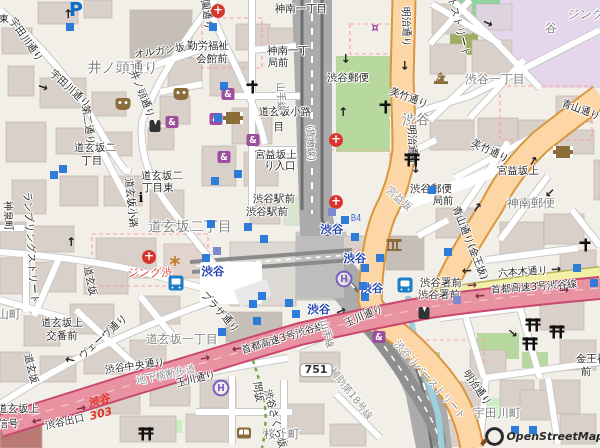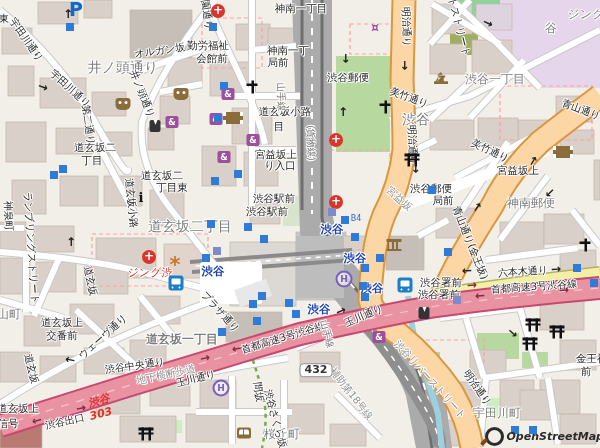--- a/index.html
+++ b/index.html
@@ -270,21 +270,21 @@
       <path d="M0,426 Q150,378 300,334 Q380,316 436,306 Q520,295 600,288" stroke="#f5c9d2" stroke-width="1.2" stroke-dasharray="8 8" fill="none"></path>
     </g>
 
     <rect x="200" y="262" width="62" height="42" rx="3" fill="#ffffff"></rect>
     <rect x="236" y="284" width="34" height="18" fill="#e8e8e8" transform="rotate(-20 253 293)"></rect>
   </svg>
 
   <div id="overlay">
       <span class="lbl dl" style="left: 123px; top: 67px; transform: translate(-50%, -50%) rotate(0deg);">井ノ頭通り</span>
       <span class="lbl dl" style="left: 190px; top: 226px; transform: translate(-50%, -50%) rotate(0deg);">道玄坂二丁目</span>
-      <span class="lbl d" style="left: 182px; top: 339px; transform: translate(-50%, -50%) rotate(0deg); font-weight: bold;">道玄坂一丁目</span>
+      <span class="lbl d" style="left: 182px; top: 339px; transform: translate(-50%, -50%) rotate(0deg);">道玄坂一丁目</span>
       <span class="lbl dl" style="left: 416px; top: 119px; transform: translate(-50%, -50%) rotate(0deg);">渋谷</span>
       <span class="lbl d" style="left: 495px; top: 79px; transform: translate(-50%, -50%) rotate(0deg);">渋谷一丁目</span>
       <span class="lbl d" style="left: 531px; top: 203px; transform: translate(-50%, -50%) rotate(0deg);">神南郵便</span>
       <span class="lbl d" style="left: 497px; top: 413px; transform: translate(-50%, -50%) rotate(0deg);">宇田川町</span>
       <span class="lbl d" style="left: 282px; top: 434px; transform: translate(-50%, -50%) rotate(0deg);">桜丘町</span>
       <span class="lbl d" style="left: 3px; top: 314px; transform: translate(-50%, -50%) rotate(0deg);">円山町</span>
       <span class="lbl d" style="left: 592px; top: 14px; transform: translate(-50%, -50%) rotate(0deg);">ジング渋</span>
       <span class="lbl d" style="left: 551px; top: 28px; transform: translate(-50%, -50%) rotate(0deg);">谷</span>
       <span class="lbl st" style="left: 213px; top: 271px; transform: translate(-50%, -50%) rotate(0deg);">渋谷</span>
       <span class="lbl st" style="left: 332px; top: 229px; transform: translate(-50%, -50%) rotate(0deg);">渋谷</span>
@@ -298,21 +298,21 @@
       <span class="lbl b" style="left: 278px; top: 63px; transform: translate(-50%, -50%) rotate(0deg);">局前</span>
       <span class="lbl b" style="left: 285px; top: 112px; transform: translate(-50%, -50%) rotate(0deg);">道玄坂小路</span>
       <span class="lbl b" style="left: 279px; top: 127px; transform: translate(-50%, -50%) rotate(0deg);">目</span>
       <span class="lbl b" style="left: 276px; top: 155px; transform: translate(-50%, -50%) rotate(0deg);">宮益坂上</span>
       <span class="lbl b" style="left: 280px; top: 166px; transform: translate(-50%, -50%) rotate(0deg);">り入口</span>
       <span class="lbl b" style="left: 274px; top: 199px; transform: translate(-50%, -50%) rotate(0deg);">渋谷駅前</span>
       <span class="lbl b" style="left: 267px; top: 212px; transform: translate(-50%, -50%) rotate(0deg);">渋谷駅前</span>
       <span class="lbl b" style="left: 95px; top: 148px; transform: translate(-50%, -50%) rotate(0deg);">道玄坂二</span>
       <span class="lbl b" style="left: 92px; top: 161px; transform: translate(-50%, -50%) rotate(0deg);">丁目</span>
       <span class="lbl b" style="left: 162px; top: 176px; transform: translate(-50%, -50%) rotate(0deg);">道玄坂二</span>
-      <span class="lbl b" style="left: 172px; top: 188px; transform: translate(-50%, -50%) rotate(0deg);">丁目東</span>
+      <span class="lbl b" style="left: 158px; top: 188px; transform: translate(-50%, -50%) rotate(0deg);">丁目東</span>
       <span class="lbl b" style="left: 348px; top: 78px; transform: translate(-50%, -50%) rotate(0deg);">渋谷郵便</span>
       <span class="lbl b" style="left: 518px; top: 171px; transform: translate(-50%, -50%) rotate(0deg);">宮益坂上</span>
       <span class="lbl b" style="left: 431px; top: 189px; transform: translate(-50%, -50%) rotate(0deg);">渋谷郵便</span>
       <span class="lbl b" style="left: 443px; top: 201px; transform: translate(-50%, -50%) rotate(0deg);">局前</span>
       <span class="lbl b" style="left: 441px; top: 283px; transform: translate(-50%, -50%) rotate(0deg);">渋谷署前</span>
       <span class="lbl b" style="left: 439px; top: 295px; transform: translate(-50%, -50%) rotate(0deg);">渋谷署前</span>
       <span class="lbl b" style="left: 62px; top: 323px; transform: translate(-50%, -50%) rotate(0deg);">道玄坂上</span>
       <span class="lbl b" style="left: 62px; top: 336px; transform: translate(-50%, -50%) rotate(0deg);">交番前</span>
       <span class="lbl b" style="left: 18px; top: 409px; transform: translate(-50%, -50%) rotate(0deg);">道玄坂上</span>
       <span class="lbl b" style="left: 8px; top: 424px; transform: translate(-50%, -50%) rotate(0deg);">信号</span>
@@ -353,21 +353,21 @@
       <span class="lbl s" style="left: 275px; top: 419px; transform: translate(-50%, -50%) rotate(75deg);">渋谷さくら坂</span>
       <span class="lbl s" style="left: 258px; top: 392px; transform: translate(-50%, -50%) rotate(82deg);">間坂</span>
       <span class="lbl s" style="left: 455px; top: 12px; transform: translate(-50%, -50%) rotate(75deg);">キャットストリート</span>
       <span class="lbl s" style="left: 31px; top: 248px; transform: translate(-50%, -50%) rotate(86deg);">ランブリングストリート</span>
       <span class="lbl rl" style="left: 281px; top: 97px; transform: translate(-50%, -50%) rotate(88deg);">山手線</span>
       <span class="lbl rl" style="left: 311px; top: 143px; transform: translate(-50%, -50%) rotate(88deg);">(貨物線)</span>
       <span class="lbl rl" style="left: 327px; top: 334px; transform: translate(-50%, -50%) rotate(75deg);">山手線</span>
       <span class="lbl ex" style="left: 356px; top: 219px; transform: translate(-50%, -50%) rotate(0deg);">B4</span>
       <span class="lbl ref" style="left: 99px; top: 401px; transform: translate(-50%, -50%) rotate(-15deg);">渋谷</span>
       <span class="lbl ref" style="left: 101px; top: 414px; transform: translate(-50%, -50%) rotate(-15deg);">303</span>
-      <span class="lbl shield" style="left: 316px; top: 370px; transform: translate(-50%, -50%) rotate(0deg);">432</span>
+      <span class="lbl shield" style="left: 316px; top: 370px; transform: translate(-50%, -50%) rotate(0deg);">751</span>
       <div class="ic ic-hospital" style="left: 218px; top: 11px; transform: translate(-50%, -50%) rotate(0deg);"></div>
       <div class="ic ic-hospital" style="left: 336px; top: 140px; transform: translate(-50%, -50%) rotate(0deg);"></div>
       <div class="ic ic-hospital" style="left: 336px; top: 202px; transform: translate(-50%, -50%) rotate(0deg);"></div>
       <div class="ic ic-hospital" style="left: 149px; top: 257px; transform: translate(-50%, -50%) rotate(0deg);"></div>
       <div class="ic ic-parking" style="left: 76px; top: 9px; transform: translate(-50%, -50%) rotate(0deg);">P</div>
       <div class="ic ic-bus" style="left: 176px; top: 283px; transform: translate(-50%, -50%) rotate(0deg);"></div>
       <div class="ic ic-bus" style="left: 405px; top: 285px; transform: translate(-50%, -50%) rotate(0deg);"></div>
       <div class="ic ic-hotel" style="left: 344px; top: 279px; transform: translate(-50%, -50%) rotate(0deg);">H</div>
       <div class="ic ic-hotel" style="left: 221px; top: 388px; transform: translate(-50%, -50%) rotate(0deg);">H</div>
       <div class="ic ic-museum" style="left: 394px; top: 245px; transform: translate(-50%, -50%) rotate(0deg);"></div>

